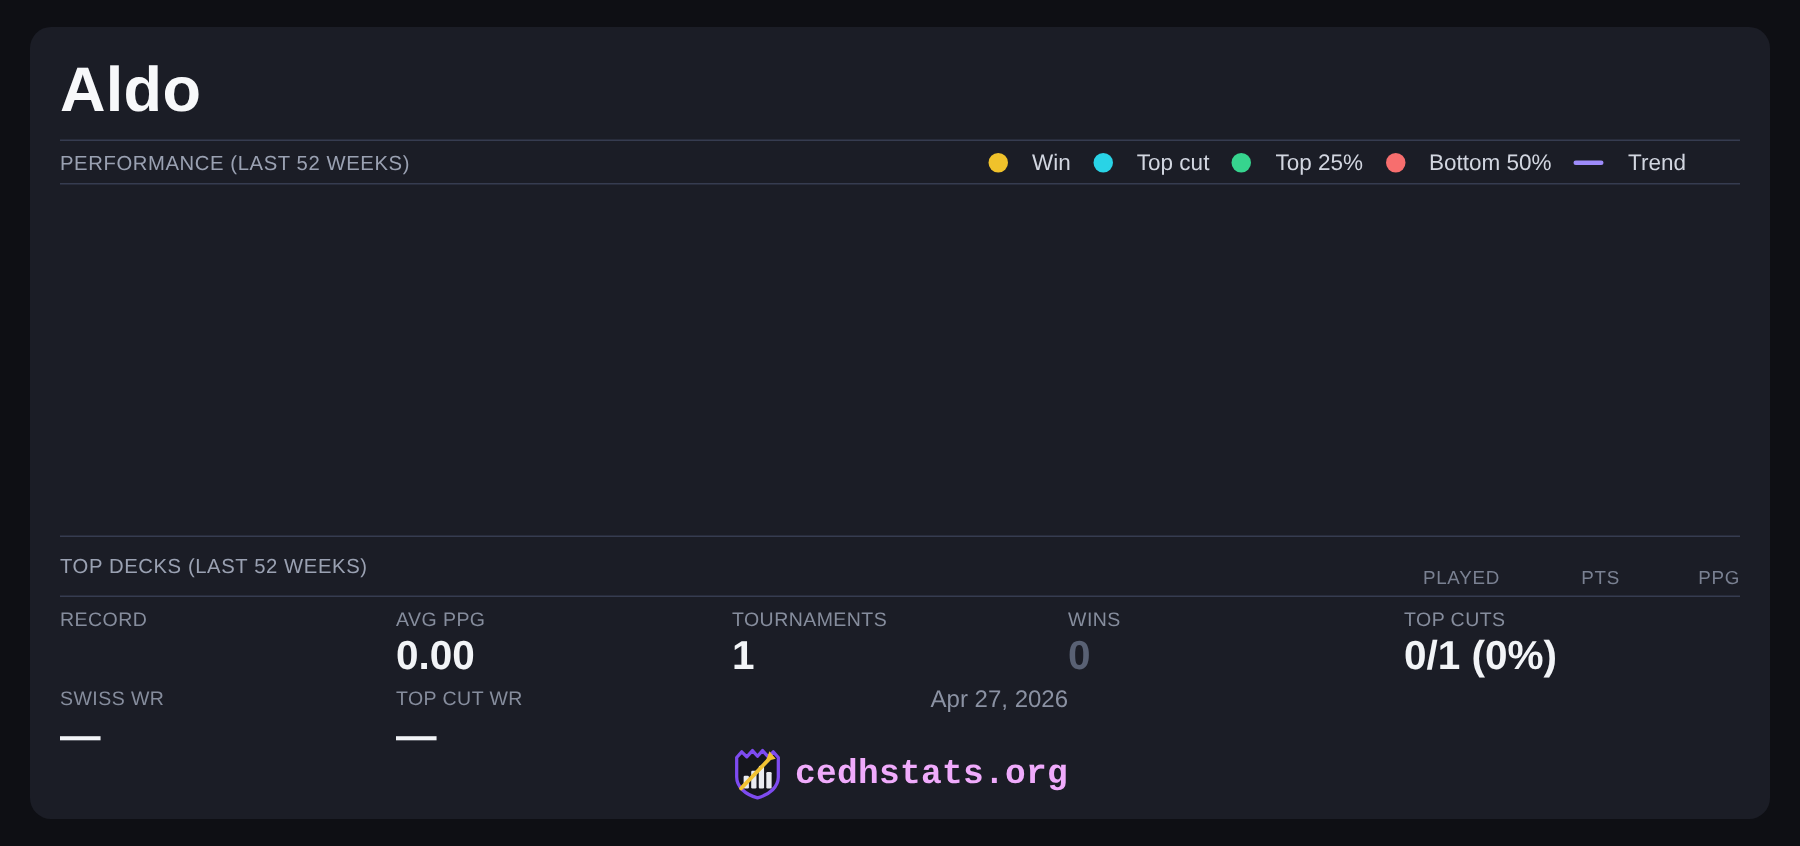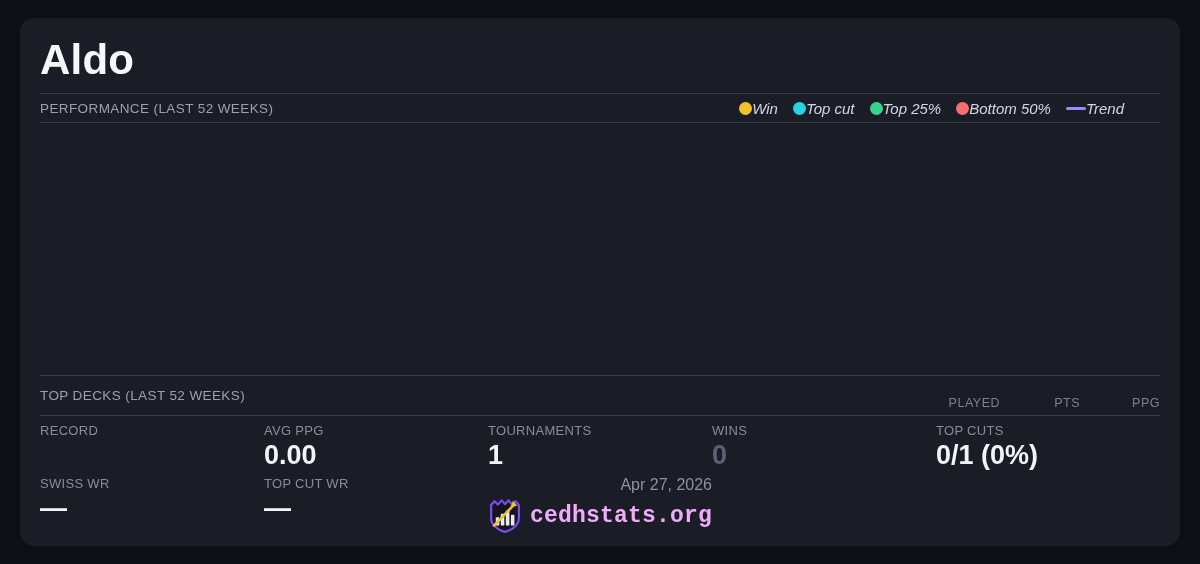--- a/index.html
+++ b/index.html
@@ -29,21 +29,21 @@
     padding: 5px 0; min-height: 18px;
   }
   .section-heading {
     font-size: 13.5px; color: #9aa1b2; letter-spacing: 0.4px;
   }
   .legend {
     display: flex; align-items: center; gap: 15px;
     margin-right: 36px;
     font-size: 15px; color: #d2d6e0;
   }
-  .legend-item { display: flex; align-items: center; gap: 0; font-style: italic; }
+  .legend-item { display: flex; align-items: center; gap: 16px; }
   .legend-dot { width: 13px; height: 13px; border-radius: 50%; flex: 0 0 auto; }
   .legend-line { width: 20px; height: 3px; border-radius: 2px; flex: 0 0 auto; }
   .chart-area { flex: 1 1 auto; }
   .decks-cols { display: flex; margin-top: 15px; }
   .deck-col {
     width: 80px; text-align: right;
     font-size: 12.5px; color: #7a8192; letter-spacing: 0.5px;
   }
   .stats-grid {
     display: grid;
@@ -54,21 +54,21 @@
   .stat-label {
     font-size: 13px; color: #868d9d; letter-spacing: 0.3px; margin-bottom: 3px;
   }
   .stat-value {
     font-size: 27px; font-weight: 700; color: #f2f4f7; line-height: 1.1;
   }
   .stat-value.muted { color: #596174; }
   .record-sep { color: #6f7685; }
   .footer-cell {
     display: flex; flex-direction: column;
-    align-items: flex-end; justify-content: flex-end; gap: 3px;
+    align-items: flex-end; justify-content: flex-end; gap: 21px;
   }
   .footer-date { font-size: 16px; color: #8b92a3; }
   .brand-row {
     display: flex; align-items: center; gap: 8px;
     font-size: 23px; font-weight: 700; color: #f0abfc; letter-spacing: 0.2px; font-family: Liberation Mono, monospace;
   }
   .brand-logo { width: 34px; height: 37px; display: block; }
 </style>
 </head>
 <body>

